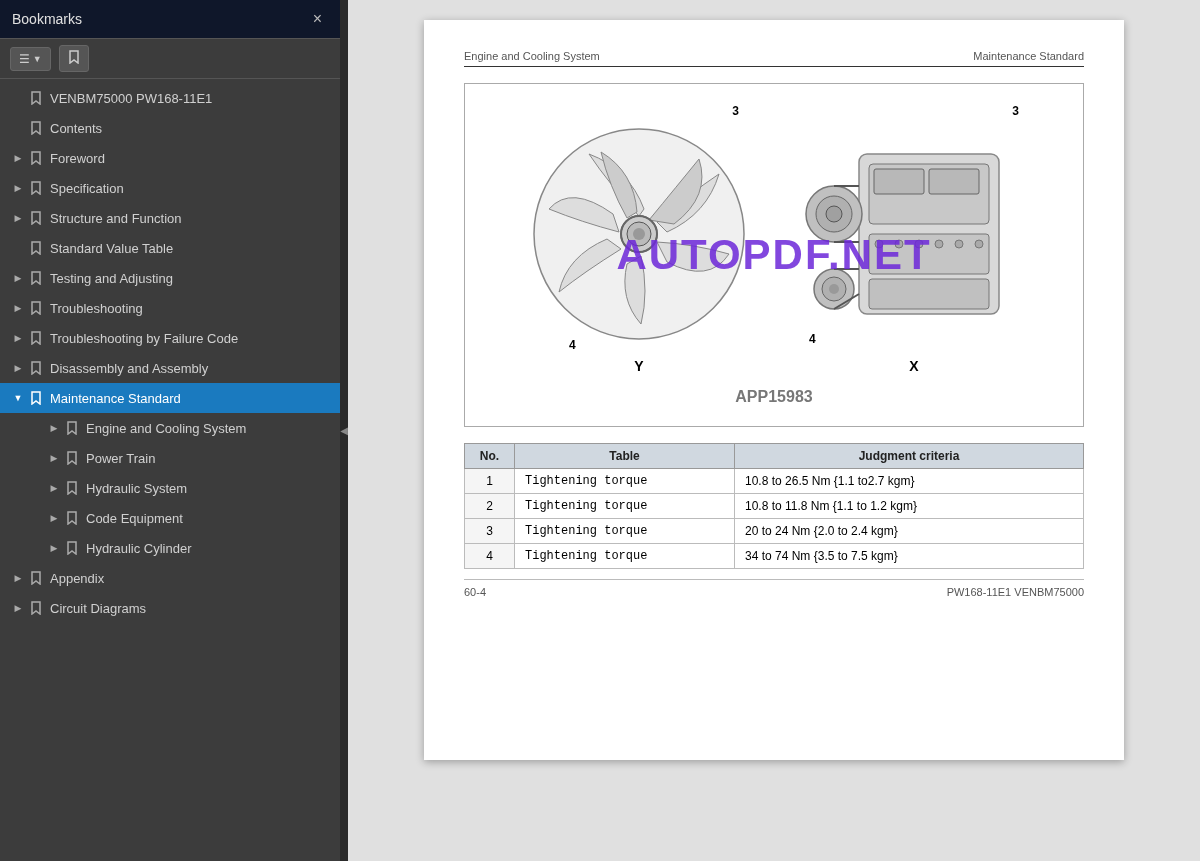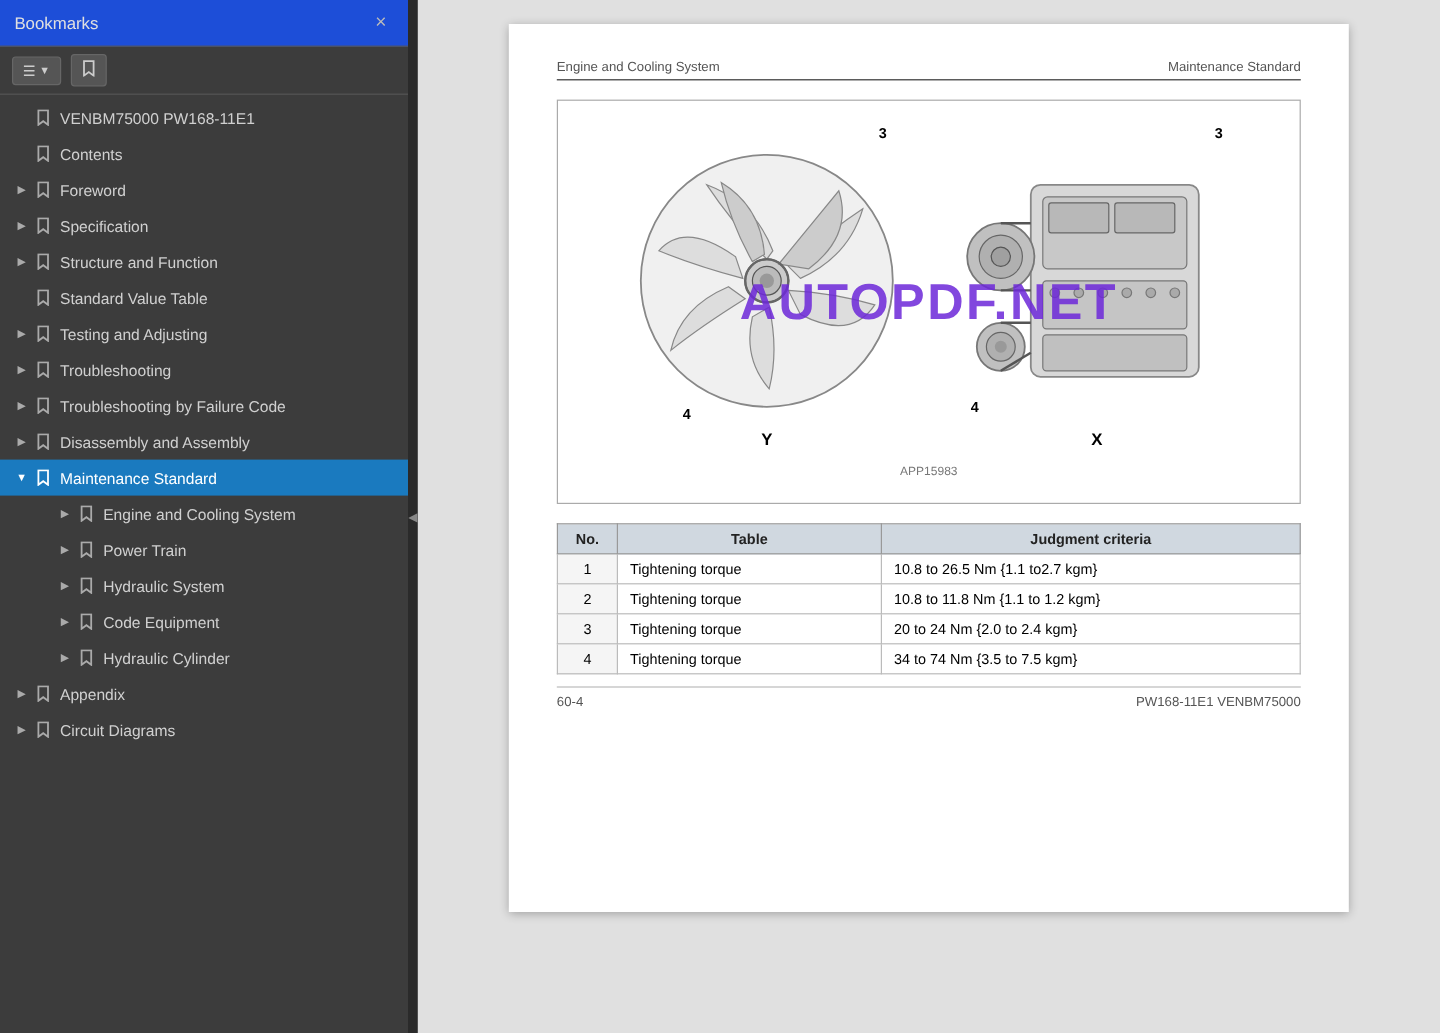--- a/index.html
+++ b/index.html
@@ -23,21 +23,21 @@
       overflow: hidden;
       position: relative;
     }
 
     #sidebar-header {
       display: flex;
       align-items: center;
       justify-content: space-between;
       padding: 8px 12px;
       border-bottom: 1px solid #555;
-      background: #1d4ed8;
+      background: #0f172a;
     }
 
     #sidebar-title {
       color: #e0e0e0;
       font-size: 14px;
       font-weight: 500;
     }
 
     #close-btn {
       color: #bbb;
@@ -212,23 +212,24 @@
 
     .diagram-label {
       text-align: center;
       font-size: 13px;
       font-weight: bold;
       margin-top: 8px;
     }
 
     #app-id {
       text-align: left;
-      font-size: 10px;
+      font-size: 16px;
       color: #777;
       margin-top: 4px;
+      font-weight: bold;
     }
 
     
     #data-table {
       width: 100%;
       border-collapse: collapse;
       font-size: 12px;
     }
 
     #data-table th {
@@ -247,20 +248,21 @@
 
     #data-table td:first-child {
       text-align: center;
       width: 50px;
       background: #f5f5f5;
     }
 
     #data-table td:nth-child(2) {
       text-align: left;
       width: 220px;
+      font-family: Liberation Mono, monospace;
     }
 
     #data-table td:nth-child(3) {
       text-align: left;
     }
 
     
     #watermark {
       position: absolute;
       top: 50%;

